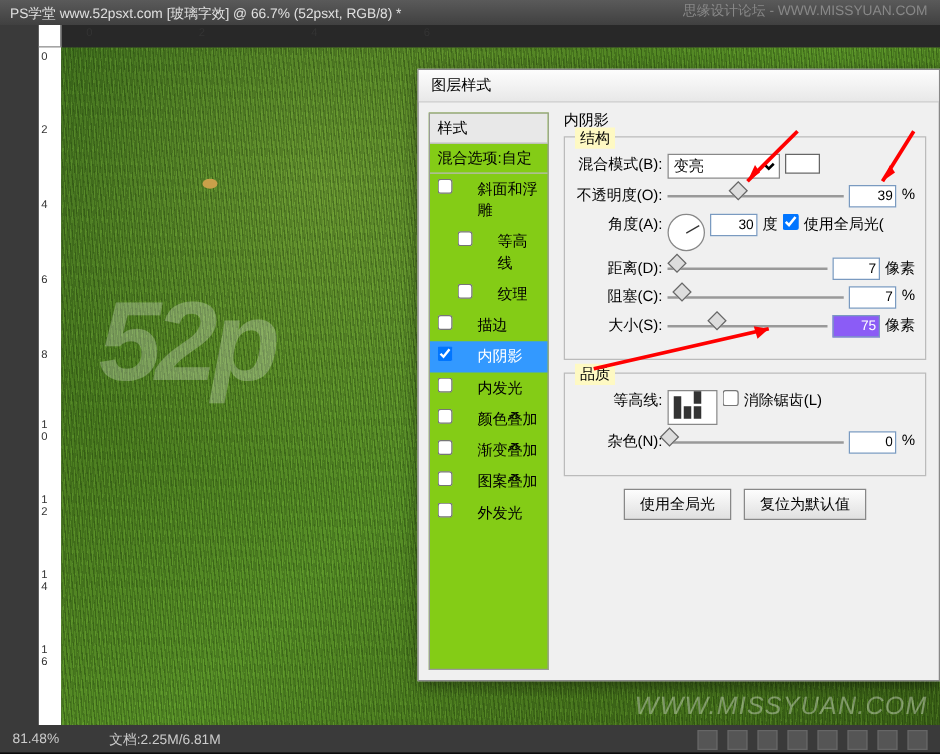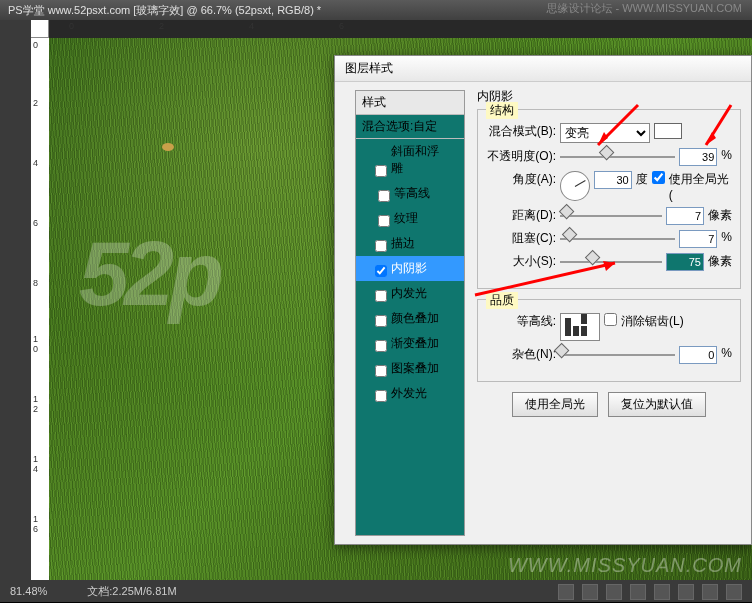--- a/index.html
+++ b/index.html
@@ -23,38 +23,38 @@
 }
 .glass-text { position: absolute; left: 30px; top: 185px; font-size: 90px; font-weight: bold; color: rgba(255,255,255,.25); text-shadow: 0 2px 8px rgba(255,255,255,.3), inset 0 0 20px rgba(255,255,255,.2); font-style: italic; letter-spacing: -5px; }
 .leaf { position: absolute; left: 113px; top: 105px; width: 12px; height: 8px; background: #c9a04a; border-radius: 50%; }
 .statusbar { height: 22px; background: #3a3a3a; color: #ccc; font-size: 11px; display: flex; align-items: center; padding: 0 10px; gap: 40px; }
 .statusbar-icons { position: absolute; bottom: 3px; right: 10px; display: flex; gap: 8px; }
 .statusbar-icons .si { width: 16px; height: 16px; background: #555; border: 1px solid #666; }
 
 .dialog { position: absolute; left: 334px; top: 55px; width: 418px; height: 490px; background: #f0f0f0; border: 1px solid #888; box-shadow: 0 3px 12px rgba(0,0,0,.5); }
 .dialog-title { background: linear-gradient(#fdfdfd,#e8e8e8); height: 26px; border-bottom: 1px solid #ccc; font-size: 12px; padding: 4px 10px; }
 .dialog-body { display: flex; height: calc(100% - 26px); font-size: 12px; }
-.styles-panel { width: 110px; border: 1px solid #999; margin: 8px 0 8px 20px; background: #0f766e; }
+.styles-panel { width: 96px; border: 1px solid #999; margin: 8px 0 8px 8px; background: #84cc16; }
 .styles-header { background: #e8e8e8; border-bottom: 1px solid #bbb; padding: 3px 6px; font-size: 12px; }
 .blend-opts { border-bottom: 1px solid #bbb; padding: 3px 6px; font-size: 12px; }
-.style-item { padding: 4px 19px; display: flex; align-items: flex-end; gap: 4px; font-size: 12px; cursor: pointer; }
+.style-item { padding: 4px 6px; display: flex; align-items: flex-start; gap: 20px; font-size: 12px; cursor: pointer; }
 .style-item.indent { padding-left: 22px; }
 .style-item.selected { background: #3399ff; color: #fff; }
 .style-item input[type=checkbox] { width: 12px; height: 12px; }
 .settings-panel { flex: 1; padding: 6px 10px 6px 12px; position: relative; }
 .fieldset { border: 1px solid #bbb; padding: 8px 8px 12px 8px; margin-bottom: 10px; position: relative; }
 .fieldset-title { position: absolute; top: -8px; left: 8px; background: #fef9c3; padding: 0 4px; font-size: 12px; }
 .section-title { font-size: 12px; margin-bottom: 4px; }
 .row { display: flex; align-items: flex-start; margin: 5px 0; gap: 4px; font-size: 12px; }
 .row label { text-align: right; min-width: 70px; }
 .slider { flex: 1; height: 18px; position: relative; background: transparent; }
 .slider-track { position: absolute; top: 8px; left: 0; right: 0; height: 2px; background: #999; }
 .slider-thumb { position: absolute; top: 3px; width: 11px; height: 11px; background: #ddd; border: 1px solid #666; transform: rotate(45deg) translateX(-50%); }
 .num-input { width: 38px; height: 18px; border: 1px solid #7a9ac0; font-size: 11px; text-align: right; padding: 0 2px; }
-.num-input.hl { background: #0f766e; color: #fff; }
+.num-input.hl { background: #8b5cf6; color: #fff; }
 select { height: 20px; font-size: 12px; border: 1px solid #888; background: #fff; }
 .color-swatch { width: 28px; height: 16px; background: #fff; border: 1px solid #666; display: inline-block; }
 .angle-dial { width: 30px; height: 30px; border: 1px solid #888; border-radius: 50%; background: #fff; position: relative; display: inline-block; vertical-align: middle; }
 .angle-dial::after { content: ""; position: absolute; left: 50%; top: 50%; width: 12px; height: 1px; background: #333; transform-origin: left; transform: rotate(-30deg); }
 .contour-box { width: 40px; height: 28px; border: 1px solid #888; background: #fff; display: inline-block; position: relative; }
 .contour-box::before { content:""; position:absolute; left:4px; bottom:4px; width:6px; height:18px; background:#333; }
 .contour-box::after { content:""; position:absolute; left:12px; bottom:4px; width:6px; height:10px; background:#333; box-shadow: 8px 0 0 #333, 8px -12px 0 #333; }
 .btn { background: linear-gradient(#fdfdfd,#e0e0e0); border: 1px solid #888; padding: 3px 12px; font-size: 12px; cursor: pointer; }
 .arrow { position: absolute; pointer-events: none; }
 .arrow svg line { stroke: #ff0000; stroke-width: 3; }

